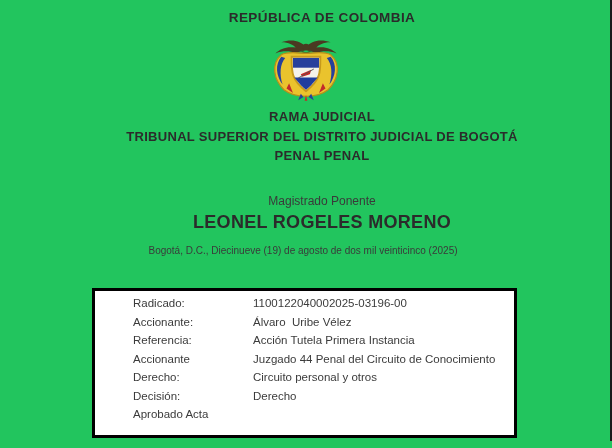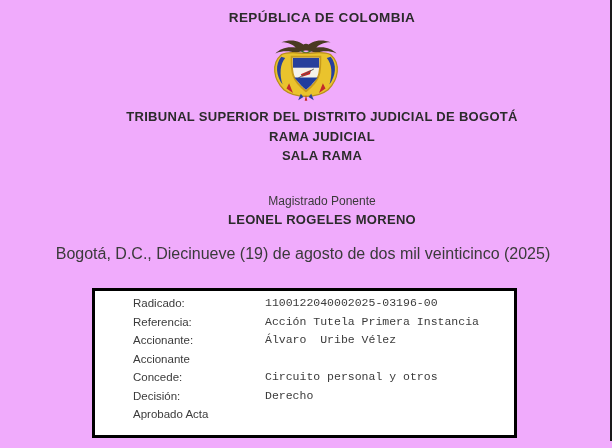--- a/index.html
+++ b/index.html
@@ -4,21 +4,21 @@
 <style>
   html, body {
     margin: 0;
     padding: 0;
     background: #ffffff;
   }
   .page {
     position: relative;
     width: 612px;
     height: 448px;
-    background: #f0abfc;
+    background: #22c55e;
     overflow: hidden;
     font-family: "Liberation Sans", sans-serif;
   }
   .country-title {
     position: absolute;
     top: 10px;
     left: 32px;
     width: 580px;
     text-align: center;
     font-size: 13.5px;
@@ -54,61 +54,59 @@
     text-align: center;
     font-size: 12px;
     color: #3a3a3a;
   }
   .name-line {
     position: absolute;
     top: 212px;
     left: 32px;
     width: 580px;
     text-align: center;
-    font-size: 13px;
+    font-size: 18px;
     font-weight: bold;
     letter-spacing: 0.3px;
     color: #2b2b2b;
   }
   .date-line {
     position: absolute;
     top: 245px;
     left: 0;
     width: 606px;
     text-align: center;
-    font-size: 16px;
+    font-size: 10px;
     color: #3a3a3a;
   }
   .case-box {
     position: absolute;
     left: 92px;
     top: 288px;
     width: 425px;
     height: 150px;
     border: 3px solid #000000;
     box-sizing: border-box;
     padding-top: 3px;
     background: #ffffff;
   }
   .case-row {
     display: flex;
     height: 18.5px;
     line-height: 18.5px;
     font-size: 11.5px;
     color: #3b3b3b;
-    gap: 12px;
   }
   .case-row .label {
     margin-left: 38px;
     width: 120px;
     flex: 0 0 120px;
   }
   .case-row .value {
     white-space: pre-wrap;
-    font-family: Liberation Mono, monospace;
   }
   .page-right-edge {
     position: absolute;
     top: 0;
     right: 0;
     width: 2px;
     height: 441px;
     background: #1a1a1a;
   }
 </style>
@@ -141,49 +139,50 @@
       <path d="M52 58 L68 51 L66 58 L54 62 Z" fill="#cc2222"></path>
       <line x1="48" y1="64" x2="72" y2="50" stroke="#555555" stroke-width="1.5"></line>
 
       <path d="M52 88 L48 98 L56 93 Z" fill="#27409c"></path>
       <path d="M68 88 L72 98 L64 93 Z" fill="#27409c"></path>
       <path d="M60 90 L58 99 L62 99 Z" fill="#c32a2a"></path>
     </svg>
   </div>
 
   <div class="institution-block">
+    <div>RAMA JUDICIAL</div>
     <div>TRIBUNAL SUPERIOR DEL DISTRITO JUDICIAL DE BOGOTÁ</div>
-    <div>RAMA JUDICIAL</div>
-    <div>SALA RAMA</div>
+    <div>PENAL PENAL</div>
   </div>
 
   <div class="role-line">Magistrado Ponente</div>
 
   <div class="name-line">LEONEL ROGELES MORENO</div>
 
   <div class="date-line">Bogotá, D.C., Diecinueve (19) de agosto de dos mil veinticinco (2025)</div>
 
   <div class="case-box">
     <div class="case-row">
       <div class="label">Radicado:</div>
       <div class="value">1100122040002025-03196-00</div>
     </div>
     <div class="case-row">
+      <div class="label">Accionante:</div>
+      <div class="value">Álvaro  Uribe Vélez</div>
+    </div>
+    <div class="case-row">
       <div class="label">Referencia:</div>
       <div class="value">Acción Tutela Primera Instancia</div>
     </div>
     <div class="case-row">
-      <div class="label">Accionante:</div>
-      <div class="value">Álvaro  Uribe Vélez</div>
+      <div class="label">Accionante</div>
+      <div class="value">Juzgado 44 Penal del Circuito de Conocimiento</div>
     </div>
     <div class="case-row">
-      <div class="label">Accionante</div>
-    </div>
-    <div class="case-row">
-      <div class="label">Concede:</div>
+      <div class="label">Derecho:</div>
       <div class="value">Circuito personal y otros</div>
     </div>
     <div class="case-row">
       <div class="label">Decisión:</div>
       <div class="value">Derecho</div>
     </div>
     <div class="case-row">
       <div class="label">Aprobado Acta</div>
     </div>
   </div>

